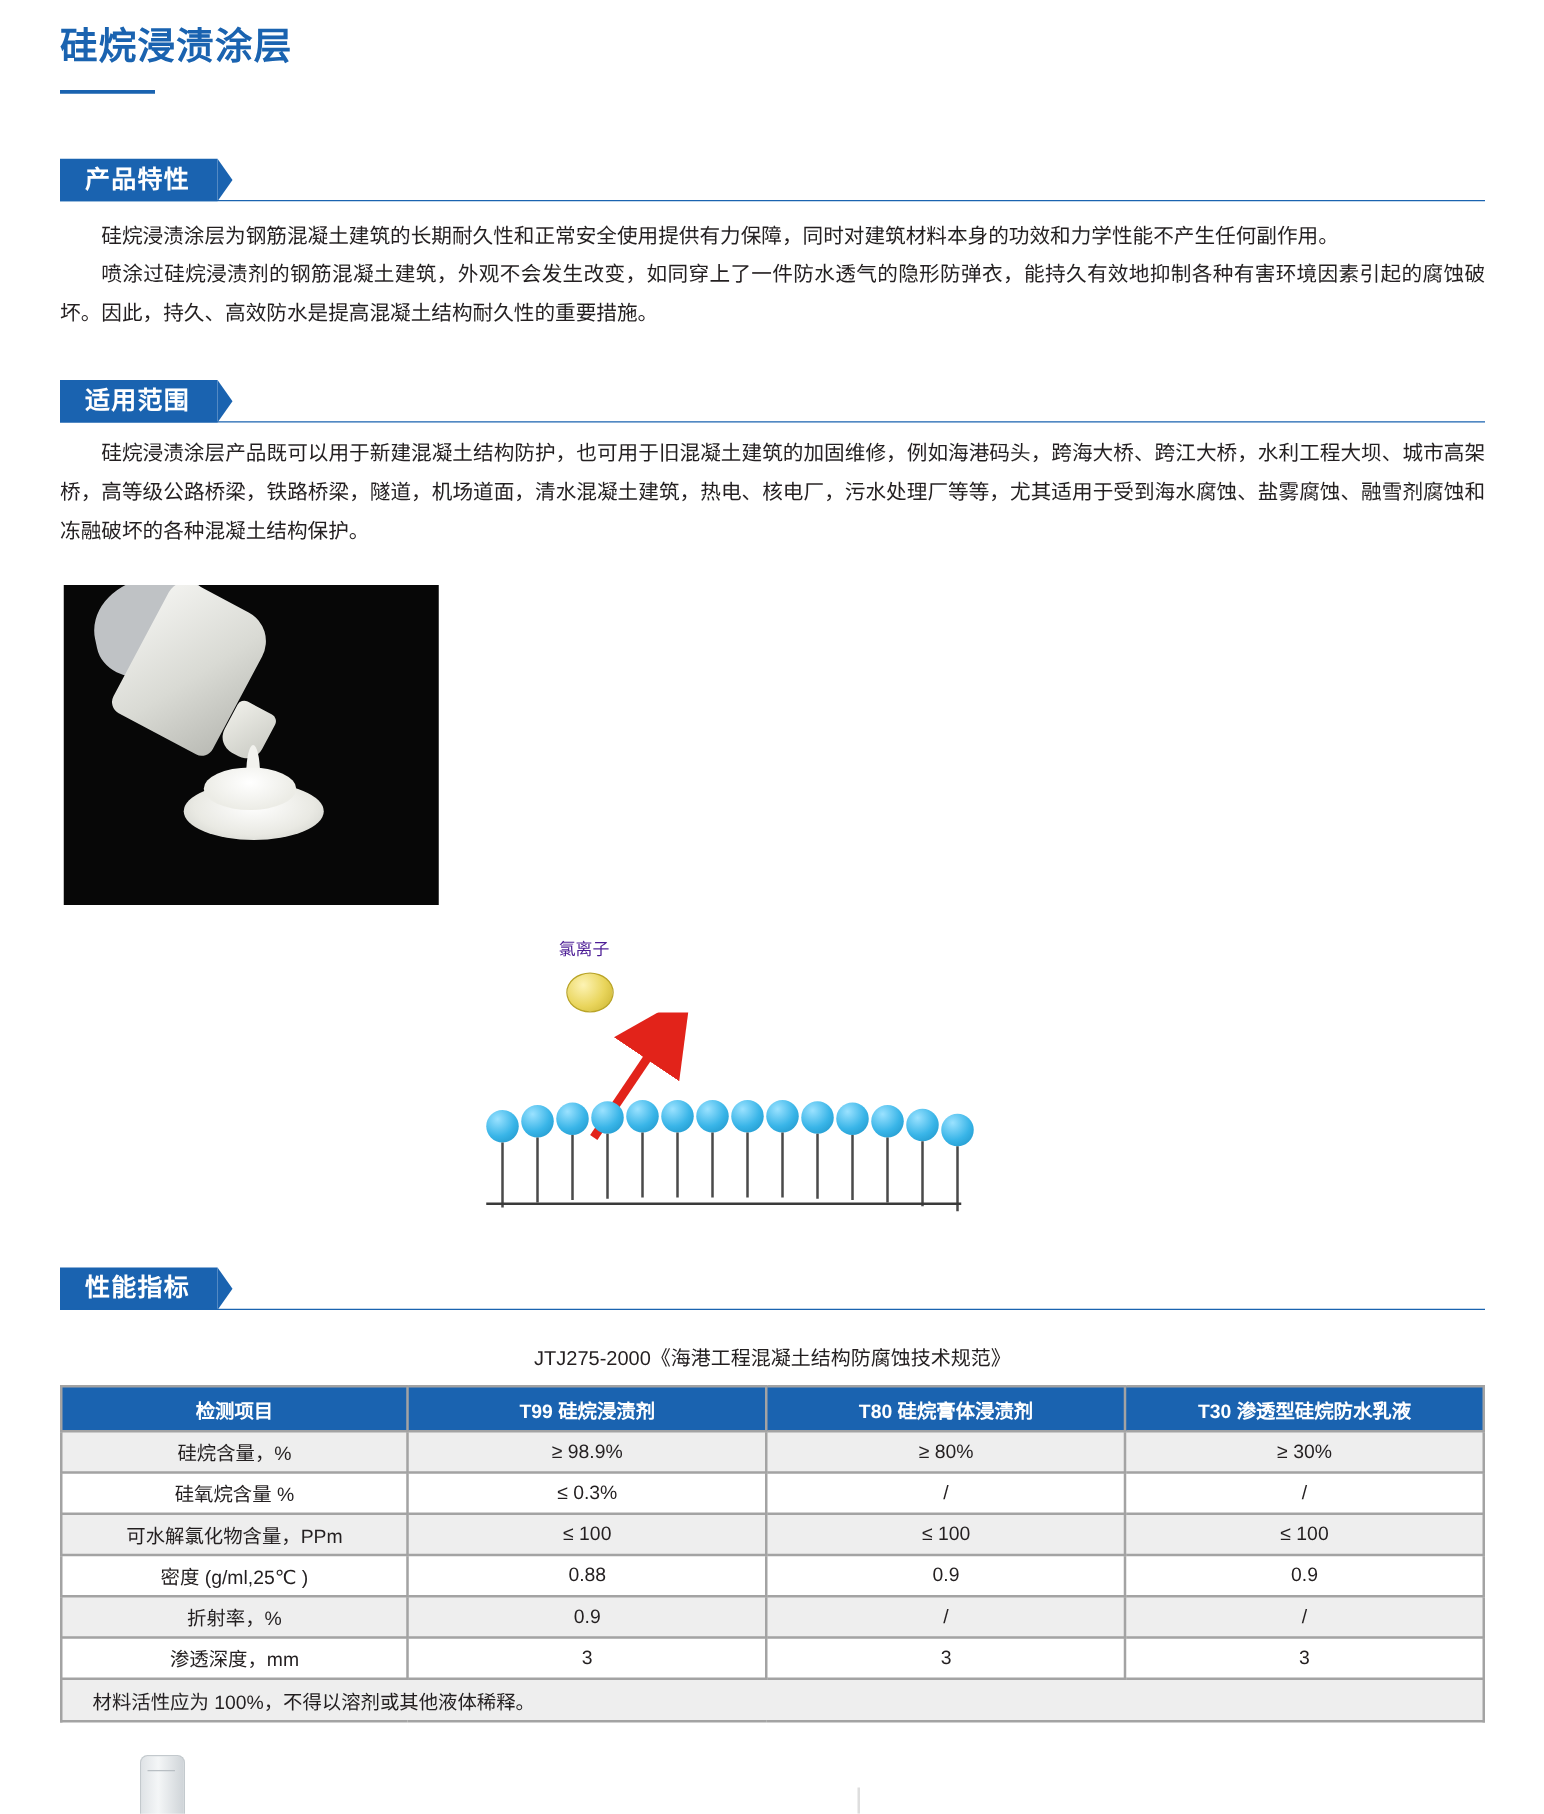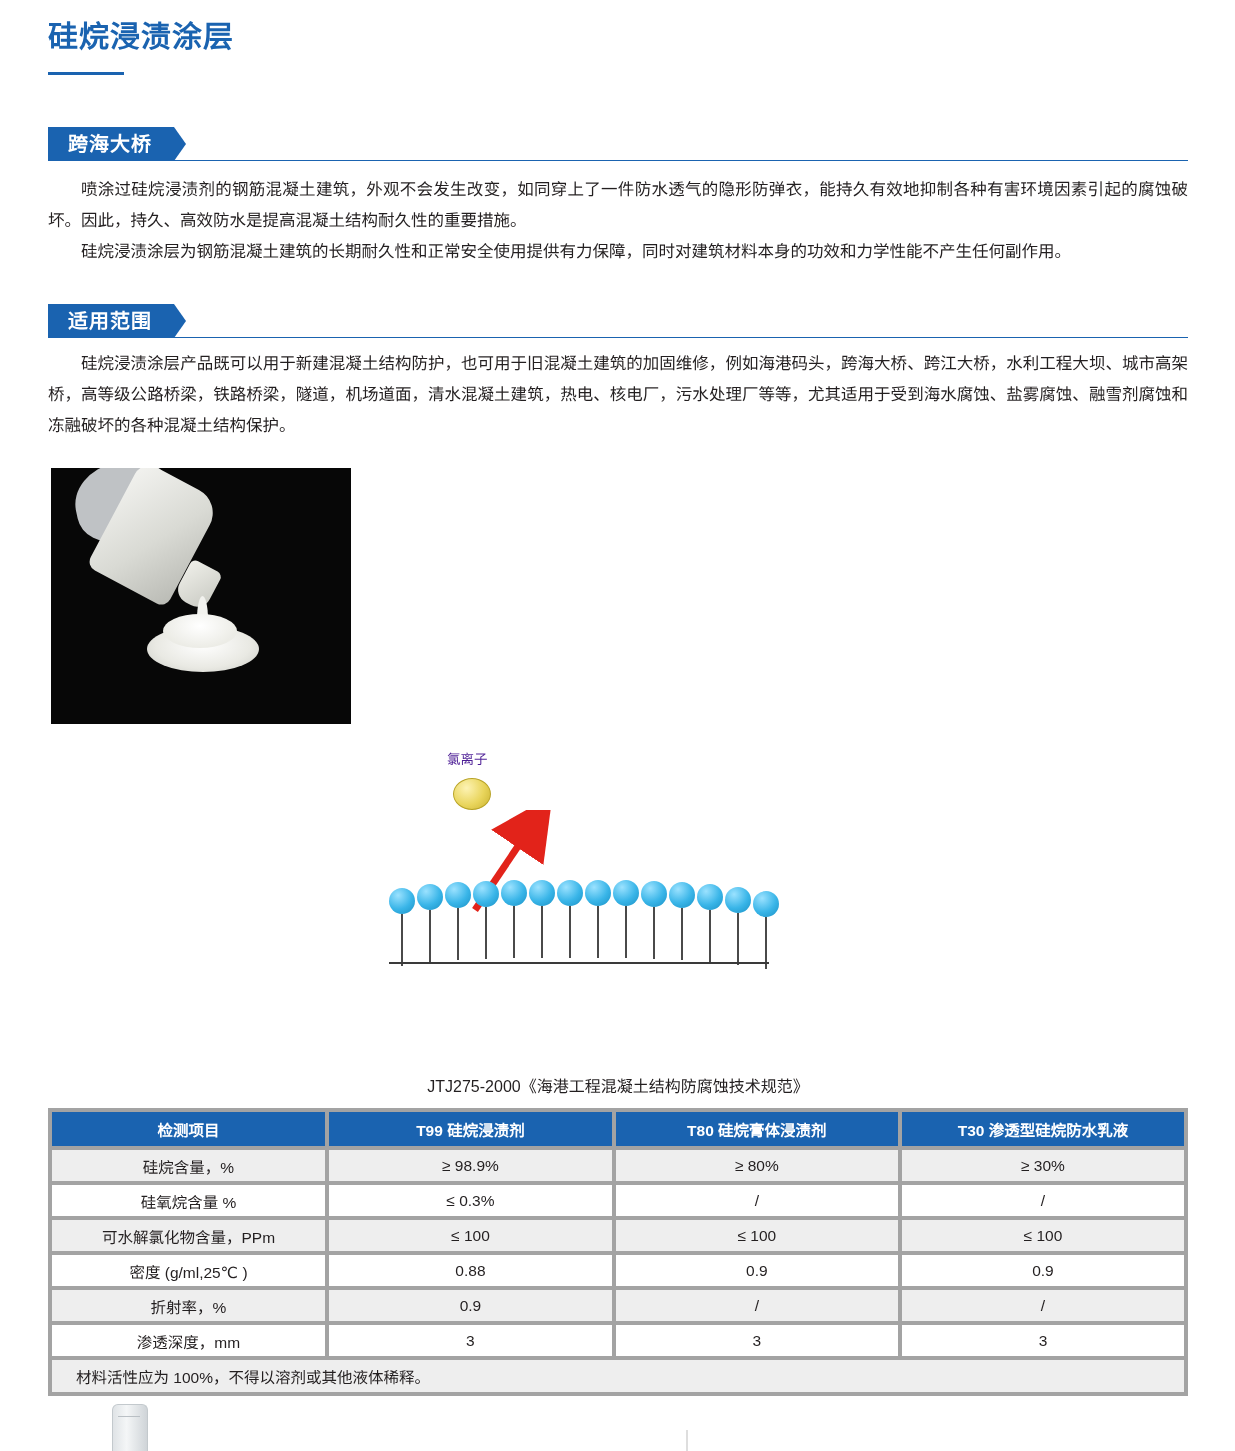--- a/index.html
+++ b/index.html
@@ -322,21 +322,21 @@
   table.spec {
     position: absolute;
     left: 48px;
     top: 1108px;
     width: 1140px;
     border-collapse: collapse;
     font-size: 15.5px;
   }
   table.spec th,
   table.spec td {
-    border: 4px solid #a3a3a3;
+    border: 2px solid #a3a3a3;
     text-align: center;
     height: 31px;
     padding: 0 4px;
   }
   table.spec thead th {
     background: #1a63b0;
     color: #ffffff;
     font-weight: bold;
     height: 34px;
   }
@@ -380,26 +380,26 @@
 </style>
 </head>
 <body>
 
 <div class="page">
 
   <div class="page-title">硅烷浸渍涂层</div>
   <div class="title-rule"></div>
 
   <div class="section-head" style="top:127px;">
-    <div class="section-tag">跨海大桥</div>
+    <div class="section-tag">产品特性</div>
     <div class="section-underline"></div>
   </div>
   <div class="para" style="top:174px;">
+    <p>硅烷浸渍涂层为钢筋混凝土建筑的长期耐久性和正常安全使用提供有力保障，同时对建筑材料本身的功效和力学性能不产生任何副作用。</p>
     <p>喷涂过硅烷浸渍剂的钢筋混凝土建筑，外观不会发生改变，如同穿上了一件防水透气的隐形防弹衣，能持久有效地抑制各种有害环境因素引起的腐蚀破坏。因此，持久、高效防水是提高混凝土结构耐久性的重要措施。</p>
-    <p>硅烷浸渍涂层为钢筋混凝土建筑的长期耐久性和正常安全使用提供有力保障，同时对建筑材料本身的功效和力学性能不产生任何副作用。</p>
   </div>
 
   <div class="section-head" style="top:304px;">
     <div class="section-tag">适用范围</div>
     <div class="section-underline"></div>
   </div>
   <div class="para" style="top:348px;">
     <p>硅烷浸渍涂层产品既可以用于新建混凝土结构防护，也可用于旧混凝土建筑的加固维修，例如海港码头，跨海大桥、跨江大桥，水利工程大坝、城市高架桥，高等级公路桥梁，铁路桥梁，隧道，机场道面，清水混凝土建筑，热电、核电厂，污水处理厂等等，尤其适用于受到海水腐蚀、盐雾腐蚀、融雪剂腐蚀和冻融破坏的各种混凝土结构保护。</p>
   </div>
 
@@ -453,20 +453,24 @@
       <div class="brush-tail" style="left:250px; top:182px;"></div>
       <div class="brush-tail" style="left:278px; top:183px;"></div>
       <div class="brush-tail" style="left:306px; top:184px;"></div>
       <div class="brush-tail" style="left:334px; top:186px;"></div>
       <div class="brush-tail" style="left:362px; top:189px;"></div>
       <div class="brush-tail" style="left:390px; top:193px;"></div>
     </div>
     <div class="ground-line" style="left:14px; top:238px; width:380px;"></div>
   </div>
 
+  <div class="section-head" style="top:1014px;">
+    <div class="section-tag">性能指标</div>
+    <div class="section-underline"></div>
+  </div>
 
   <div class="spec-caption">JTJ275-2000《海港工程混凝土结构防腐蚀技术规范》</div>
 
   <table class="spec">
     <thead>
       <tr>
         <th style="width:276px;">检测项目</th>
         <th style="width:288px;">T99 硅烷浸渍剂</th>
         <th style="width:288px;">T80 硅烷膏体浸渍剂</th>
         <th style="width:288px;">T30 渗透型硅烷防水乳液</th>

